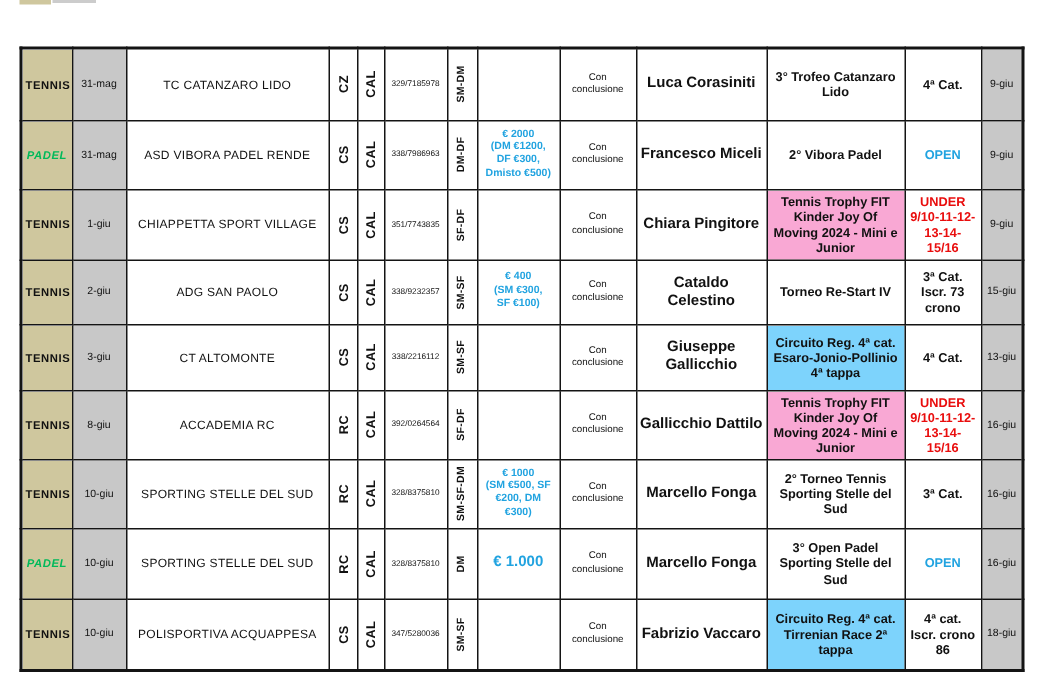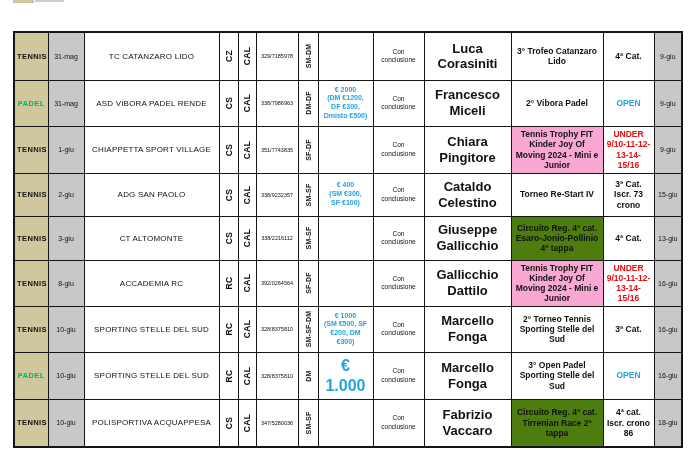--- a/index.html
+++ b/index.html
@@ -16,39 +16,39 @@
     position:absolute;left:13px;top:31px;
     width:668px;border-collapse:collapse;table-layout:fixed;
     border:2px solid #141414;
   }
   #grid td{
     border:1px solid #141414;
     text-align:center;vertical-align:middle;
     padding:0 2px;overflow:hidden;
   }
   .c-sport{background:#cfc79e;font-weight:bold;font-size:7.5px;letter-spacing:.4px;}
-  .txt-green{color:#00b95a;}
+  .txt-green{color:#00b95a;font-style:italic;}
   .c-date{background:#c8c8c8;font-size:7px;}
   .c-club{font-weight:normal;font-size:8px;letter-spacing:.2px;}
   .c-rot{position:relative;}
   .c-rot .vert{
     position:absolute;left:50%;top:50%;
     transform:translate(-50%,-50%) rotate(-90deg);
     white-space:nowrap;font-weight:bold;
   }
   .rot-lg .vert{font-size:8.5px;letter-spacing:.3px;}
   .rot-sm .vert{font-size:7px;letter-spacing:.2px;}
   .c-phone{font-size:5.5px;}
   .c-prize{color:#21a3e0;font-weight:bold;font-size:7px;white-space:pre-line;line-height:1.25;}
-  .prize-lg{font-size:16px;}
+  .prize-lg{font-size:10px;}
   .c-con{font-size:6.5px;white-space:pre-line;line-height:1.3;}
-  .c-name{font-weight:bold;font-size:13px;line-height:1.2;}
+  .c-name{font-weight:bold;font-size:10px;line-height:1.2;}
   .c-tourn{font-weight:bold;font-size:8.5px;line-height:1.2;padding:1px 3px;margin-top:35px;}
   .bg-green{background:#f9a8d4;}
-  .bg-pink{background:#4d7c0f;}
+  .bg-pink{background:#7dd3fc;}
   .c-cat{font-weight:bold;font-size:8.5px;white-space:pre-line;line-height:1.2;}
   .txt-blue{color:#21a3e0;}
   .txt-red{color:#e90d0d;}
   .c-end{background:#c8c8c8;font-size:7px;}
 </style>
 </head>
 <body>
 
 <div class="frag frag-tan"></div>
 <div class="frag frag-gray"></div>

